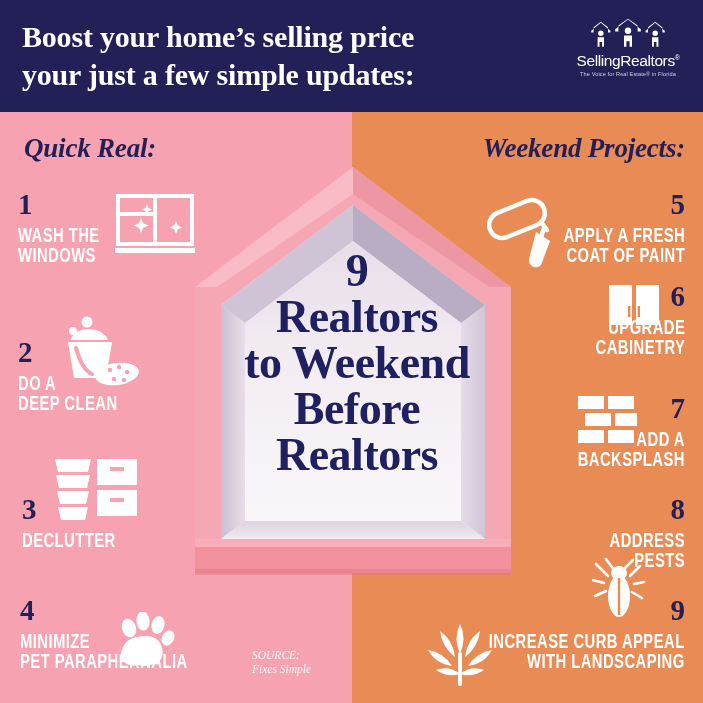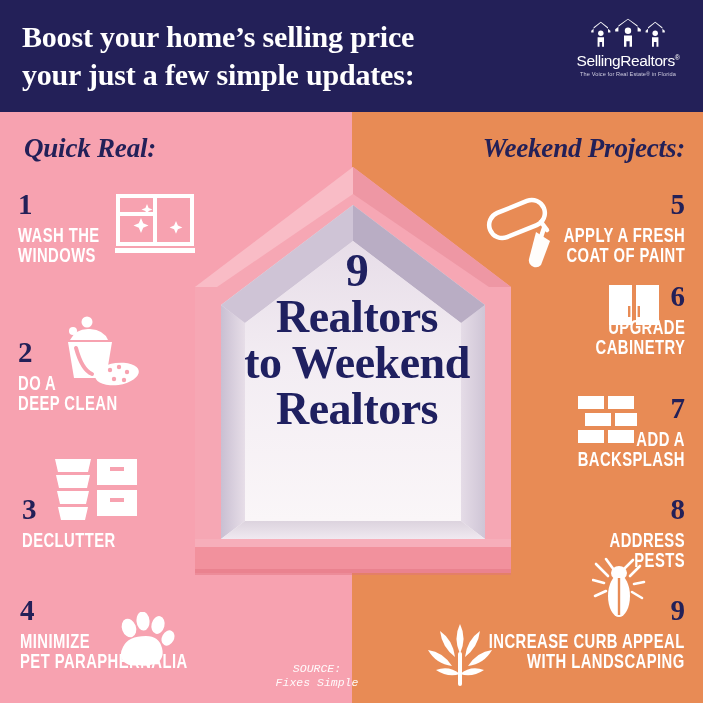--- a/index.html
+++ b/index.html
@@ -26,22 +26,22 @@
   .house{position:absolute;left:193px;top:165px;width:320px;height:430px;}
   .house svg{display:block;}
 
   
   .center-title{position:absolute;left:222px;top:248px;width:270px;text-align:center;
     font-family:"Liberation Serif",serif;font-weight:700;color:#1F2060;
     font-size:46px;line-height:1.0;letter-spacing:-0.5px;z-index:6;}
   .center-title .l1{font-size:46px;display:block;}
   .center-title .ln{display:block;}
 
-  .source{position:absolute;left:252px;top:662px;width:130px;text-align:center;z-index:7;
-    font-family:Liberation Mono, monospace;font-style:italic;font-size:11.5px;
+  .source{position:absolute;left:252px;top:648px;width:130px;z-index:7;
+    font-family:Liberation Serif, serif;font-style:italic;font-size:11.5px;
     color:#ffffff;line-height:1.25;opacity:.95;}
 
   
   .col-head{position:absolute;font-family:"Liberation Serif",serif;font-style:italic;
     font-weight:700;font-size:27px;color:#232058;letter-spacing:-0.2px;z-index:5;}
   .col-head.left{left:24px;top:133px;}
   .col-head.right{right:18px;top:133px;}
 
   
   .item{position:absolute;z-index:5;}
@@ -142,20 +142,21 @@
       </svg>
       <div class="logo-word"><span>Selling</span><b>Realtors</b><span class="reg">®</span></div>
       <div class="logo-tag">The Voice for Real Estate® in Florida</div>
     </div>
   </div>
 
   <div class="center-title">
     <span class="ln l1">9</span>
     <span class="ln">Realtors</span>
     <span class="ln">to Weekend</span>
+    <span class="ln">Before</span>
     <span class="ln">Realtors</span>
   </div>
 
   <div class="source">
     <div>SOURCE:</div>
     <div>Fixes Simple</div>
   </div>
 
   <div class="col-head left">Quick Real:</div>
   <div class="col-head right">Weekend Projects:</div>

